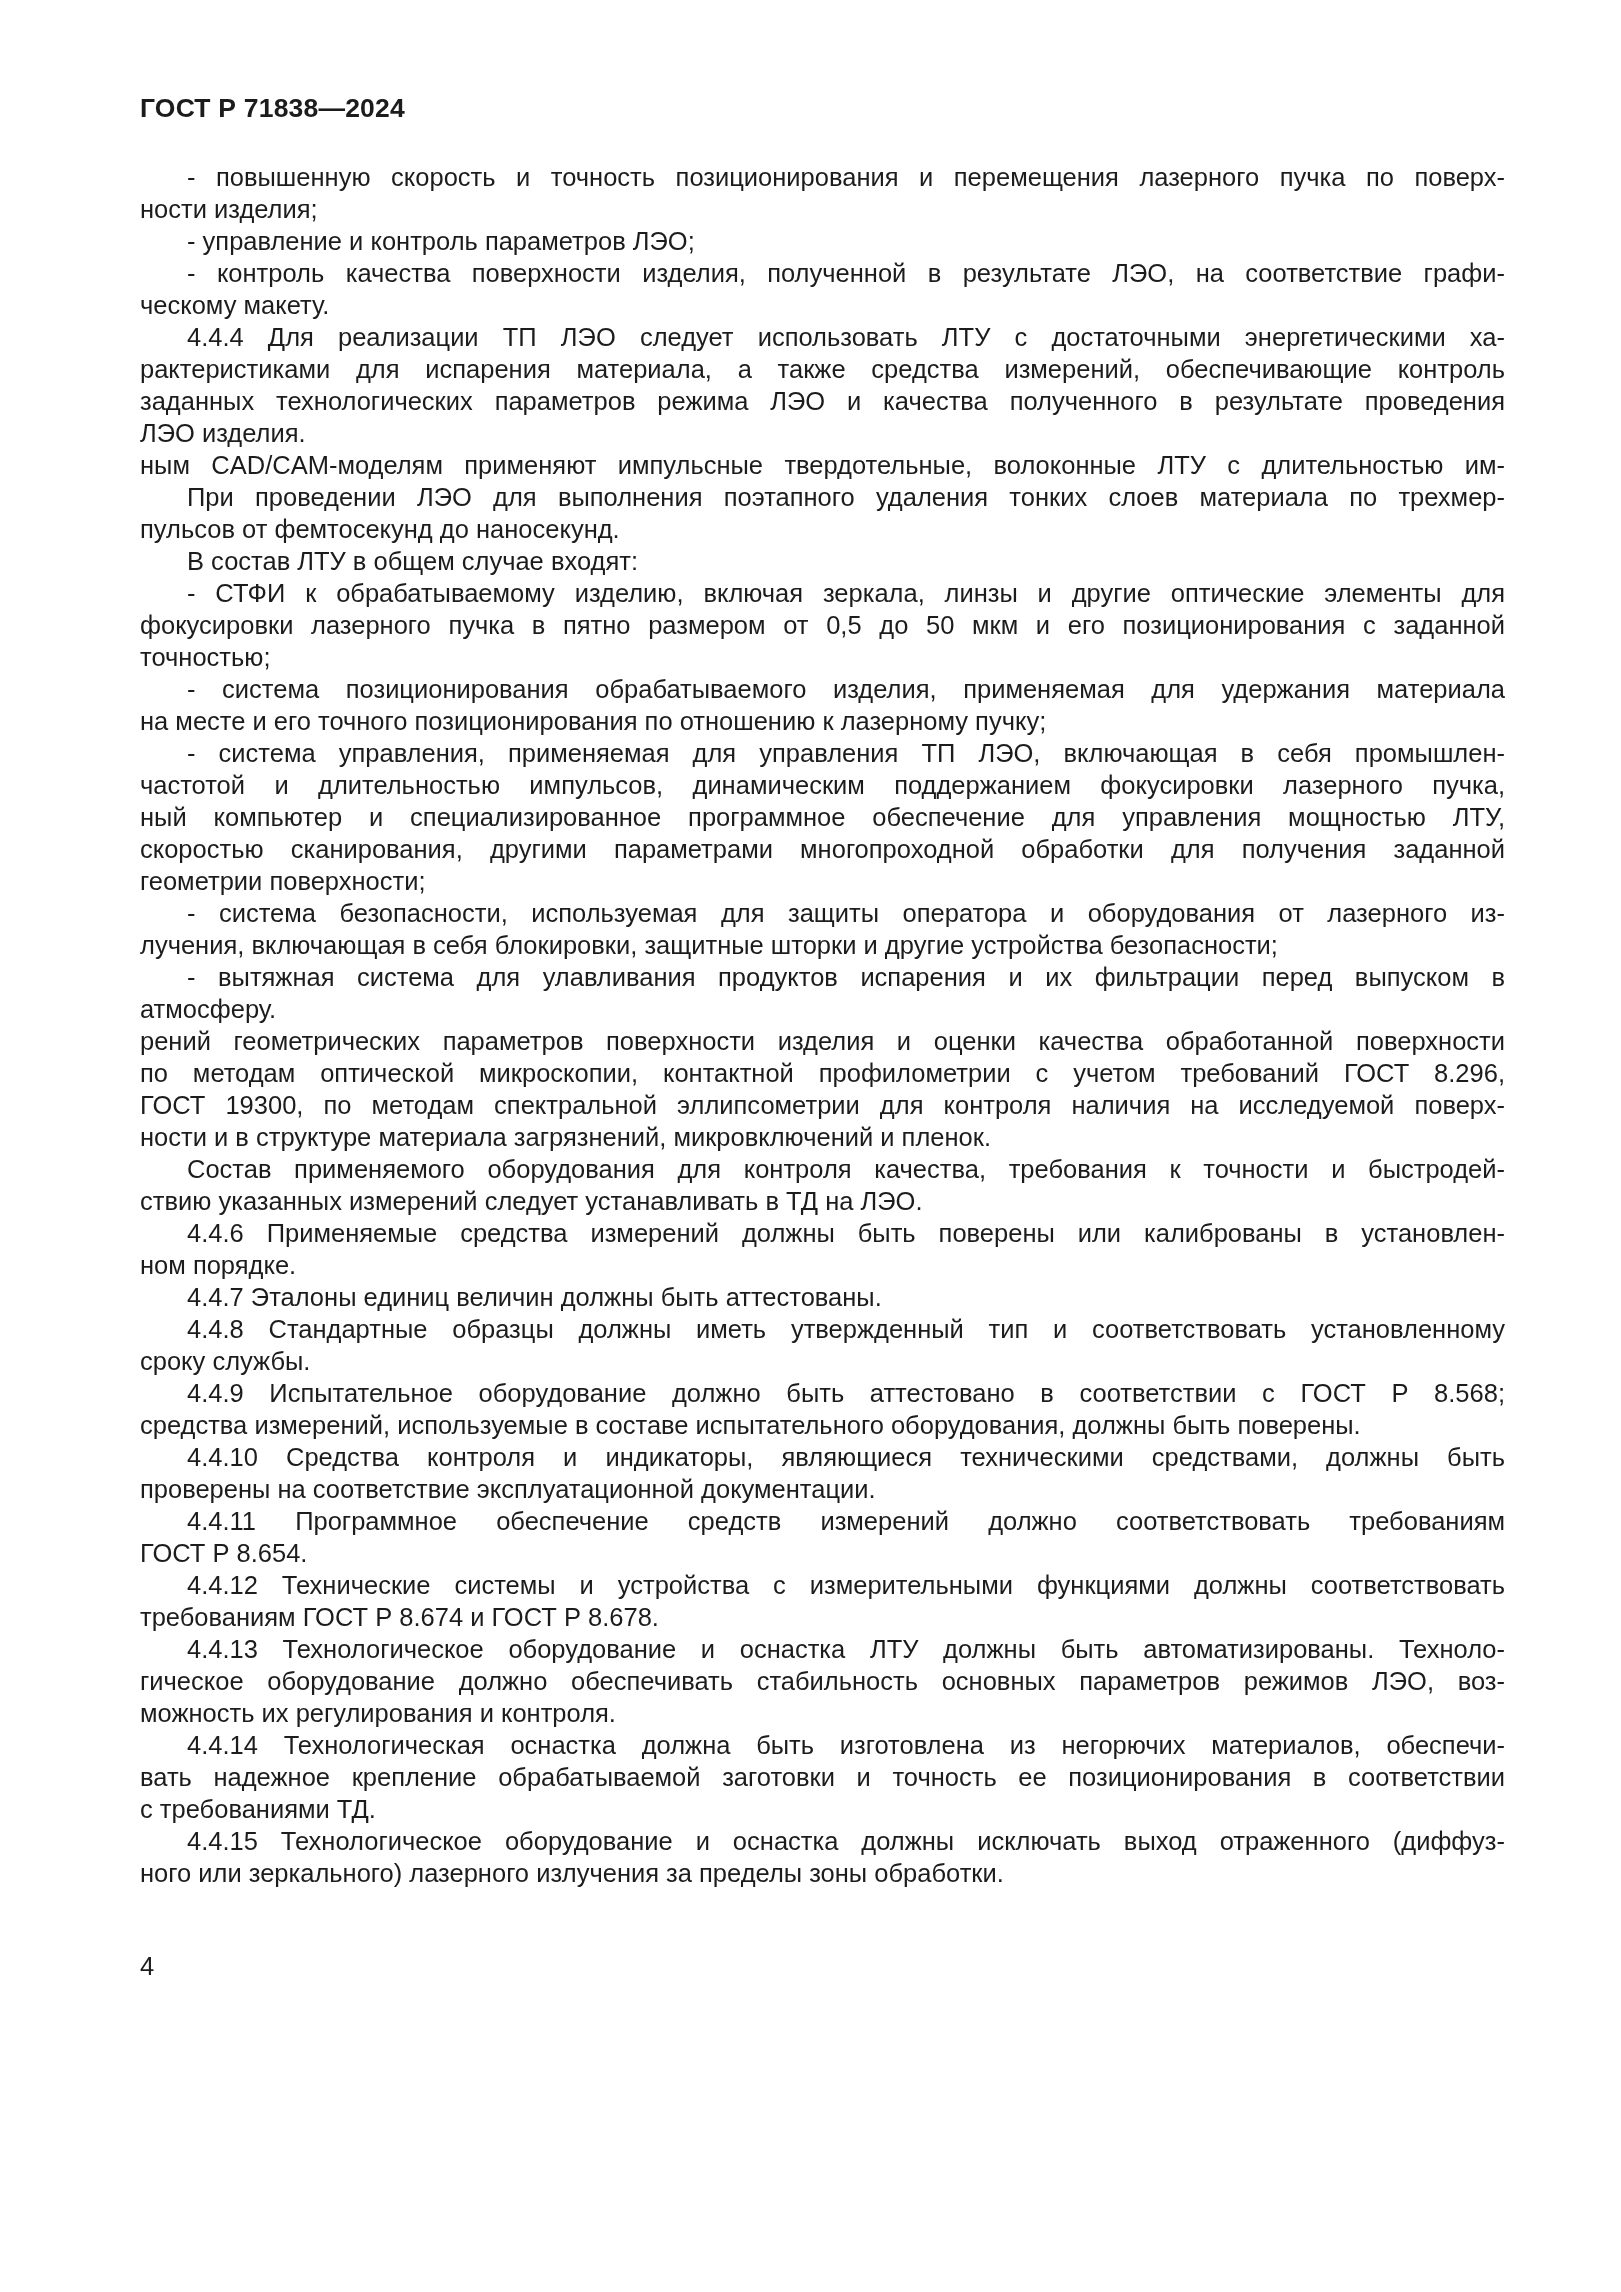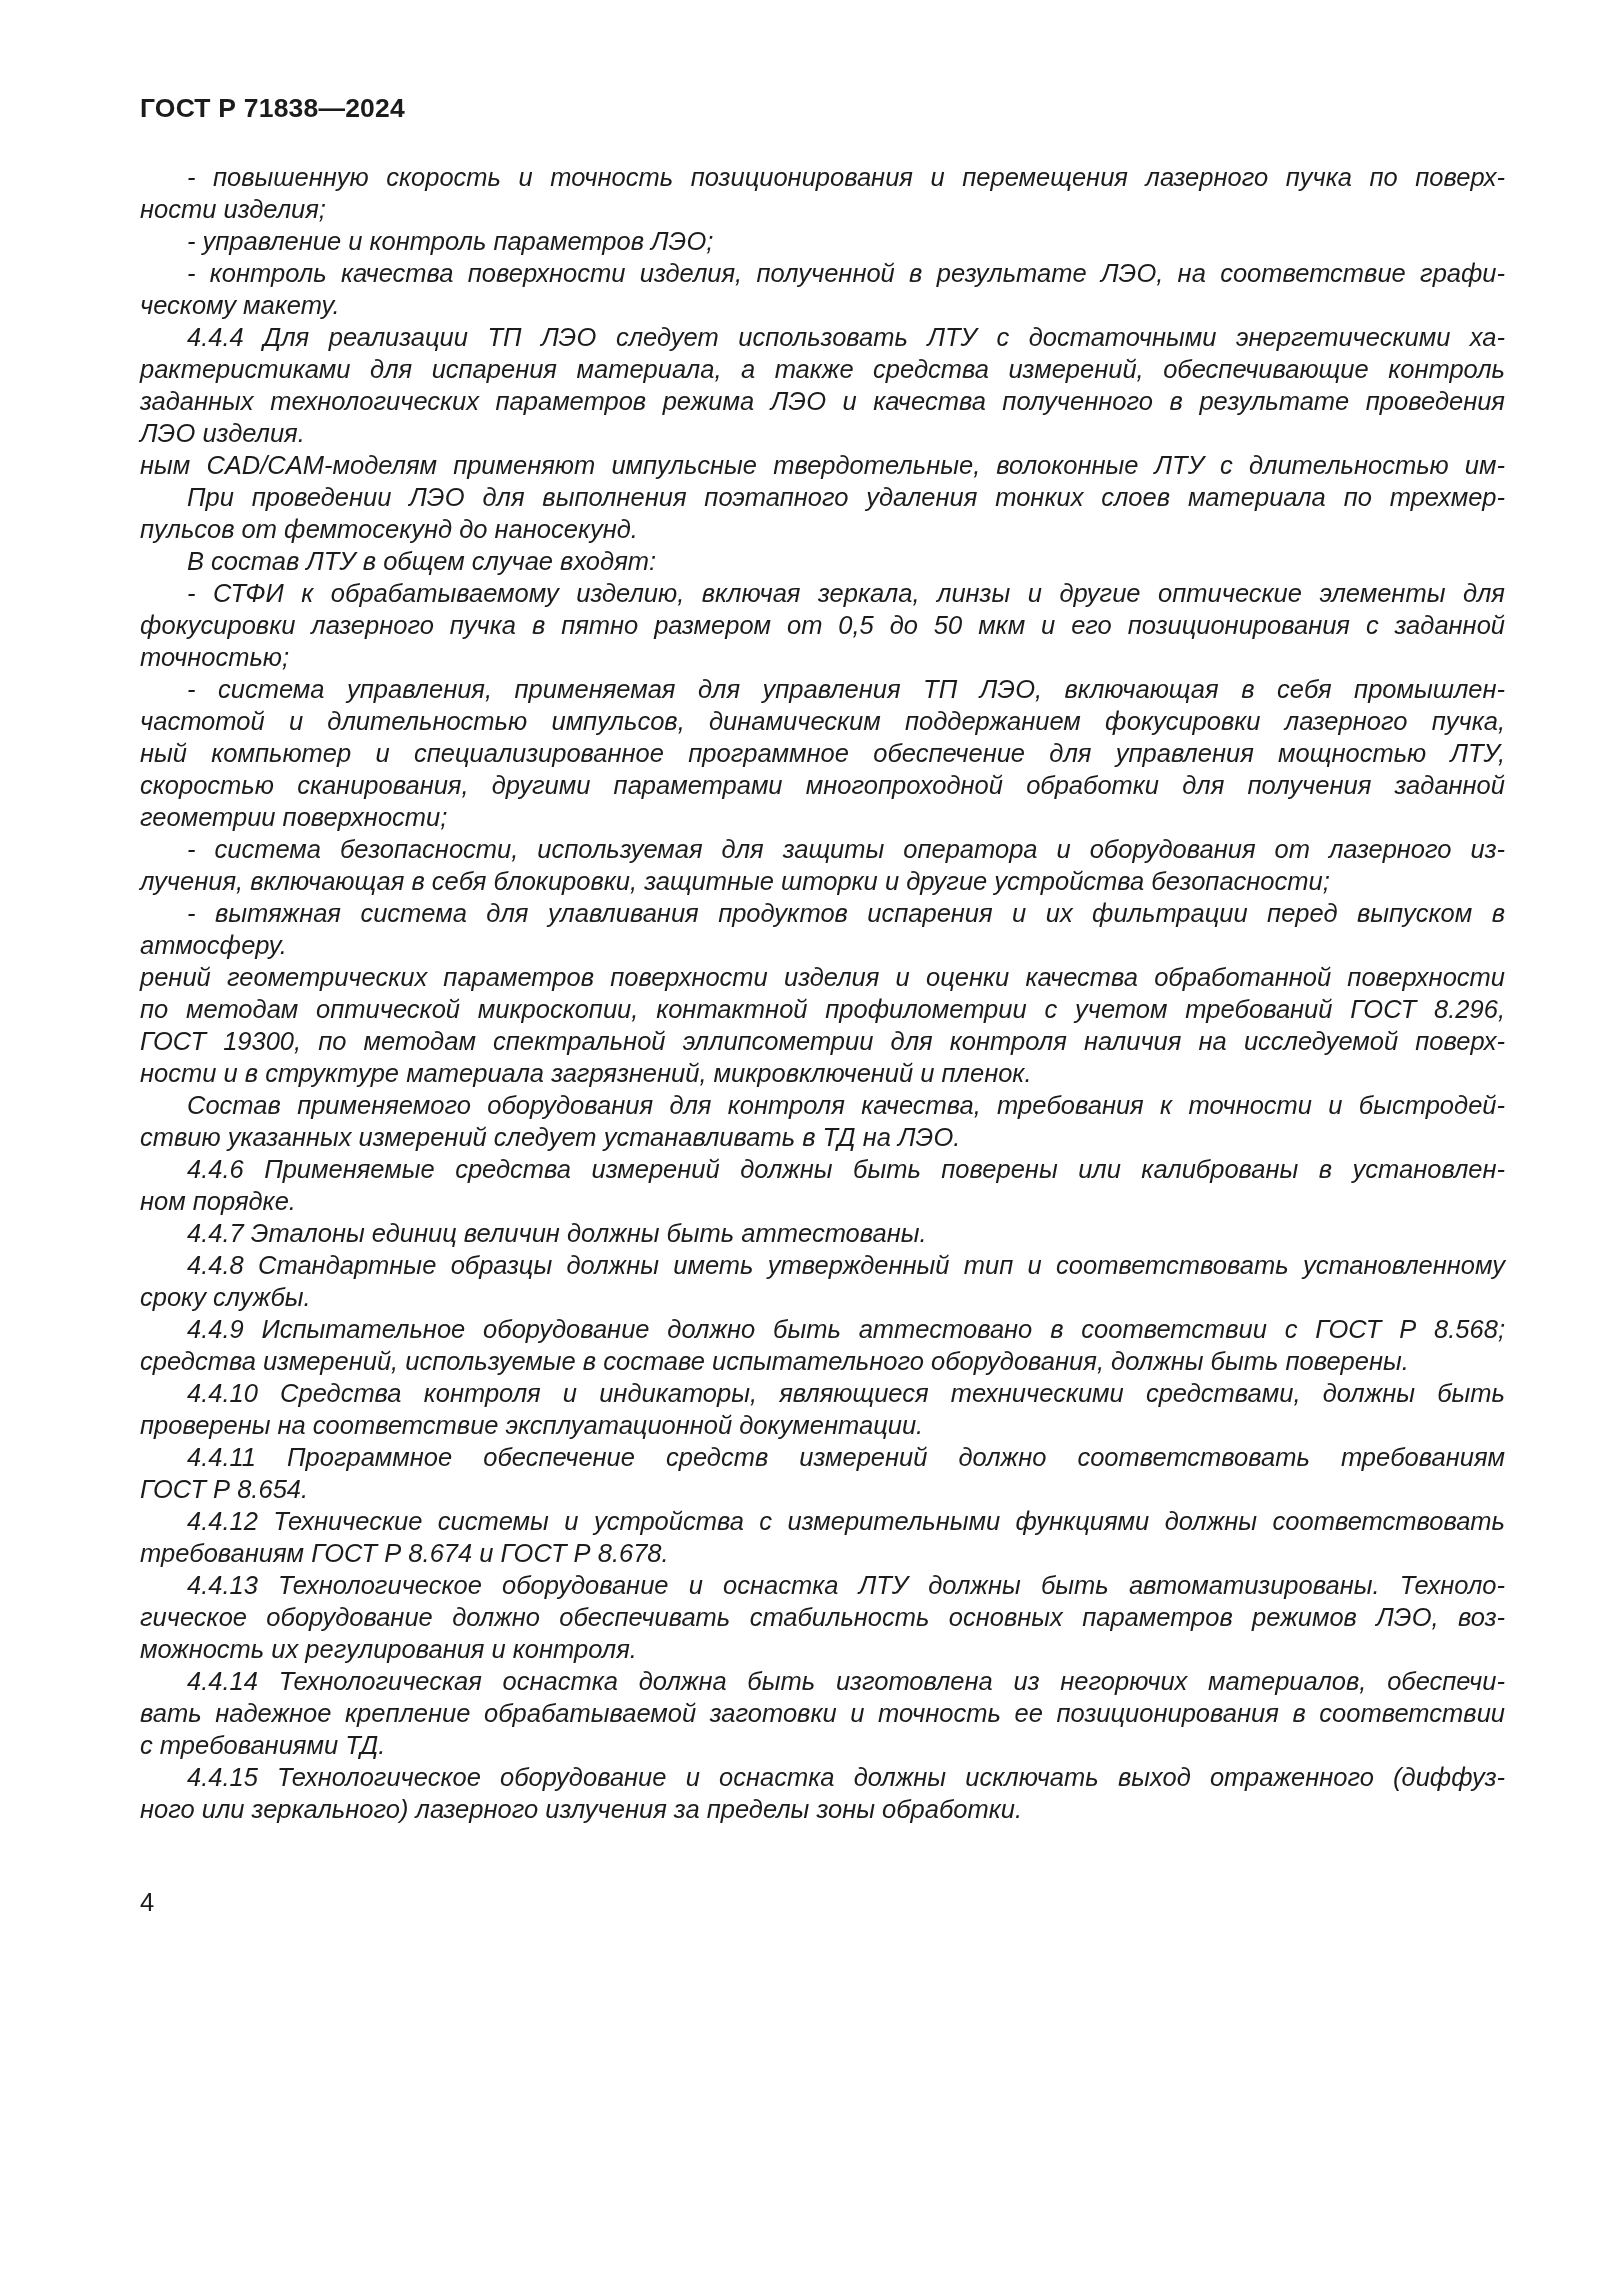--- a/index.html
+++ b/index.html
@@ -25,21 +25,20 @@
     line-height: 32px;
     margin-bottom: 37px;
     letter-spacing: 0.2px;
   }
   .doc-body {
     font-size: 25.5px;
     line-height: 32px;
   }
   .paragraph {
     margin: 0;
-    font-style: italic;
   }
   .line {
     text-align: justify;
     text-align-last: justify;
     min-height: 32px;
   }
   .line.last {
     text-align-last: left;
   }
   .line.first {
@@ -80,20 +79,24 @@
         <div class="line first">При проведении ЛЭО для выполнения поэтапного удаления тонких слоев материала по трехмер-</div>
         <div class="line last">пульсов от фемтосекунд до наносекунд.</div>
       </div>
       <div class="paragraph">
         <div class="line first last">В состав ЛТУ в общем случае входят:</div>
       </div>
       <div class="paragraph">
         <div class="line first">- СТФИ к обрабатываемому изделию, включая зеркала, линзы и другие оптические элементы для</div>
         <div class="line">фокусировки лазерного пучка в пятно размером от 0,5 до 50 мкм и его позиционирования с заданной</div>
         <div class="line last">точностью;</div>
+      </div>
+      <div class="paragraph">
+        <div class="line first">- система позиционирования обрабатываемого изделия, применяемая для удержания материала</div>
+        <div class="line last">на месте и его точного позиционирования по отношению к лазерному пучку;</div>
       </div>
       <div class="paragraph">
         <div class="line first">- система управления, применяемая для управления ТП ЛЭО, включающая в себя промышлен-</div>
         <div class="line">частотой и длительностью импульсов, динамическим поддержанием фокусировки лазерного пучка,</div>
         <div class="line">ный компьютер и специализированное программное обеспечение для управления мощностью ЛТУ,</div>
         <div class="line">скоростью сканирования, другими параметрами многопроходной обработки для получения заданной</div>
         <div class="line last">геометрии поверхности;</div>
       </div>
       <div class="paragraph">
         <div class="line first">- система безопасности, используемая для защиты оператора и оборудования от лазерного из-</div>

